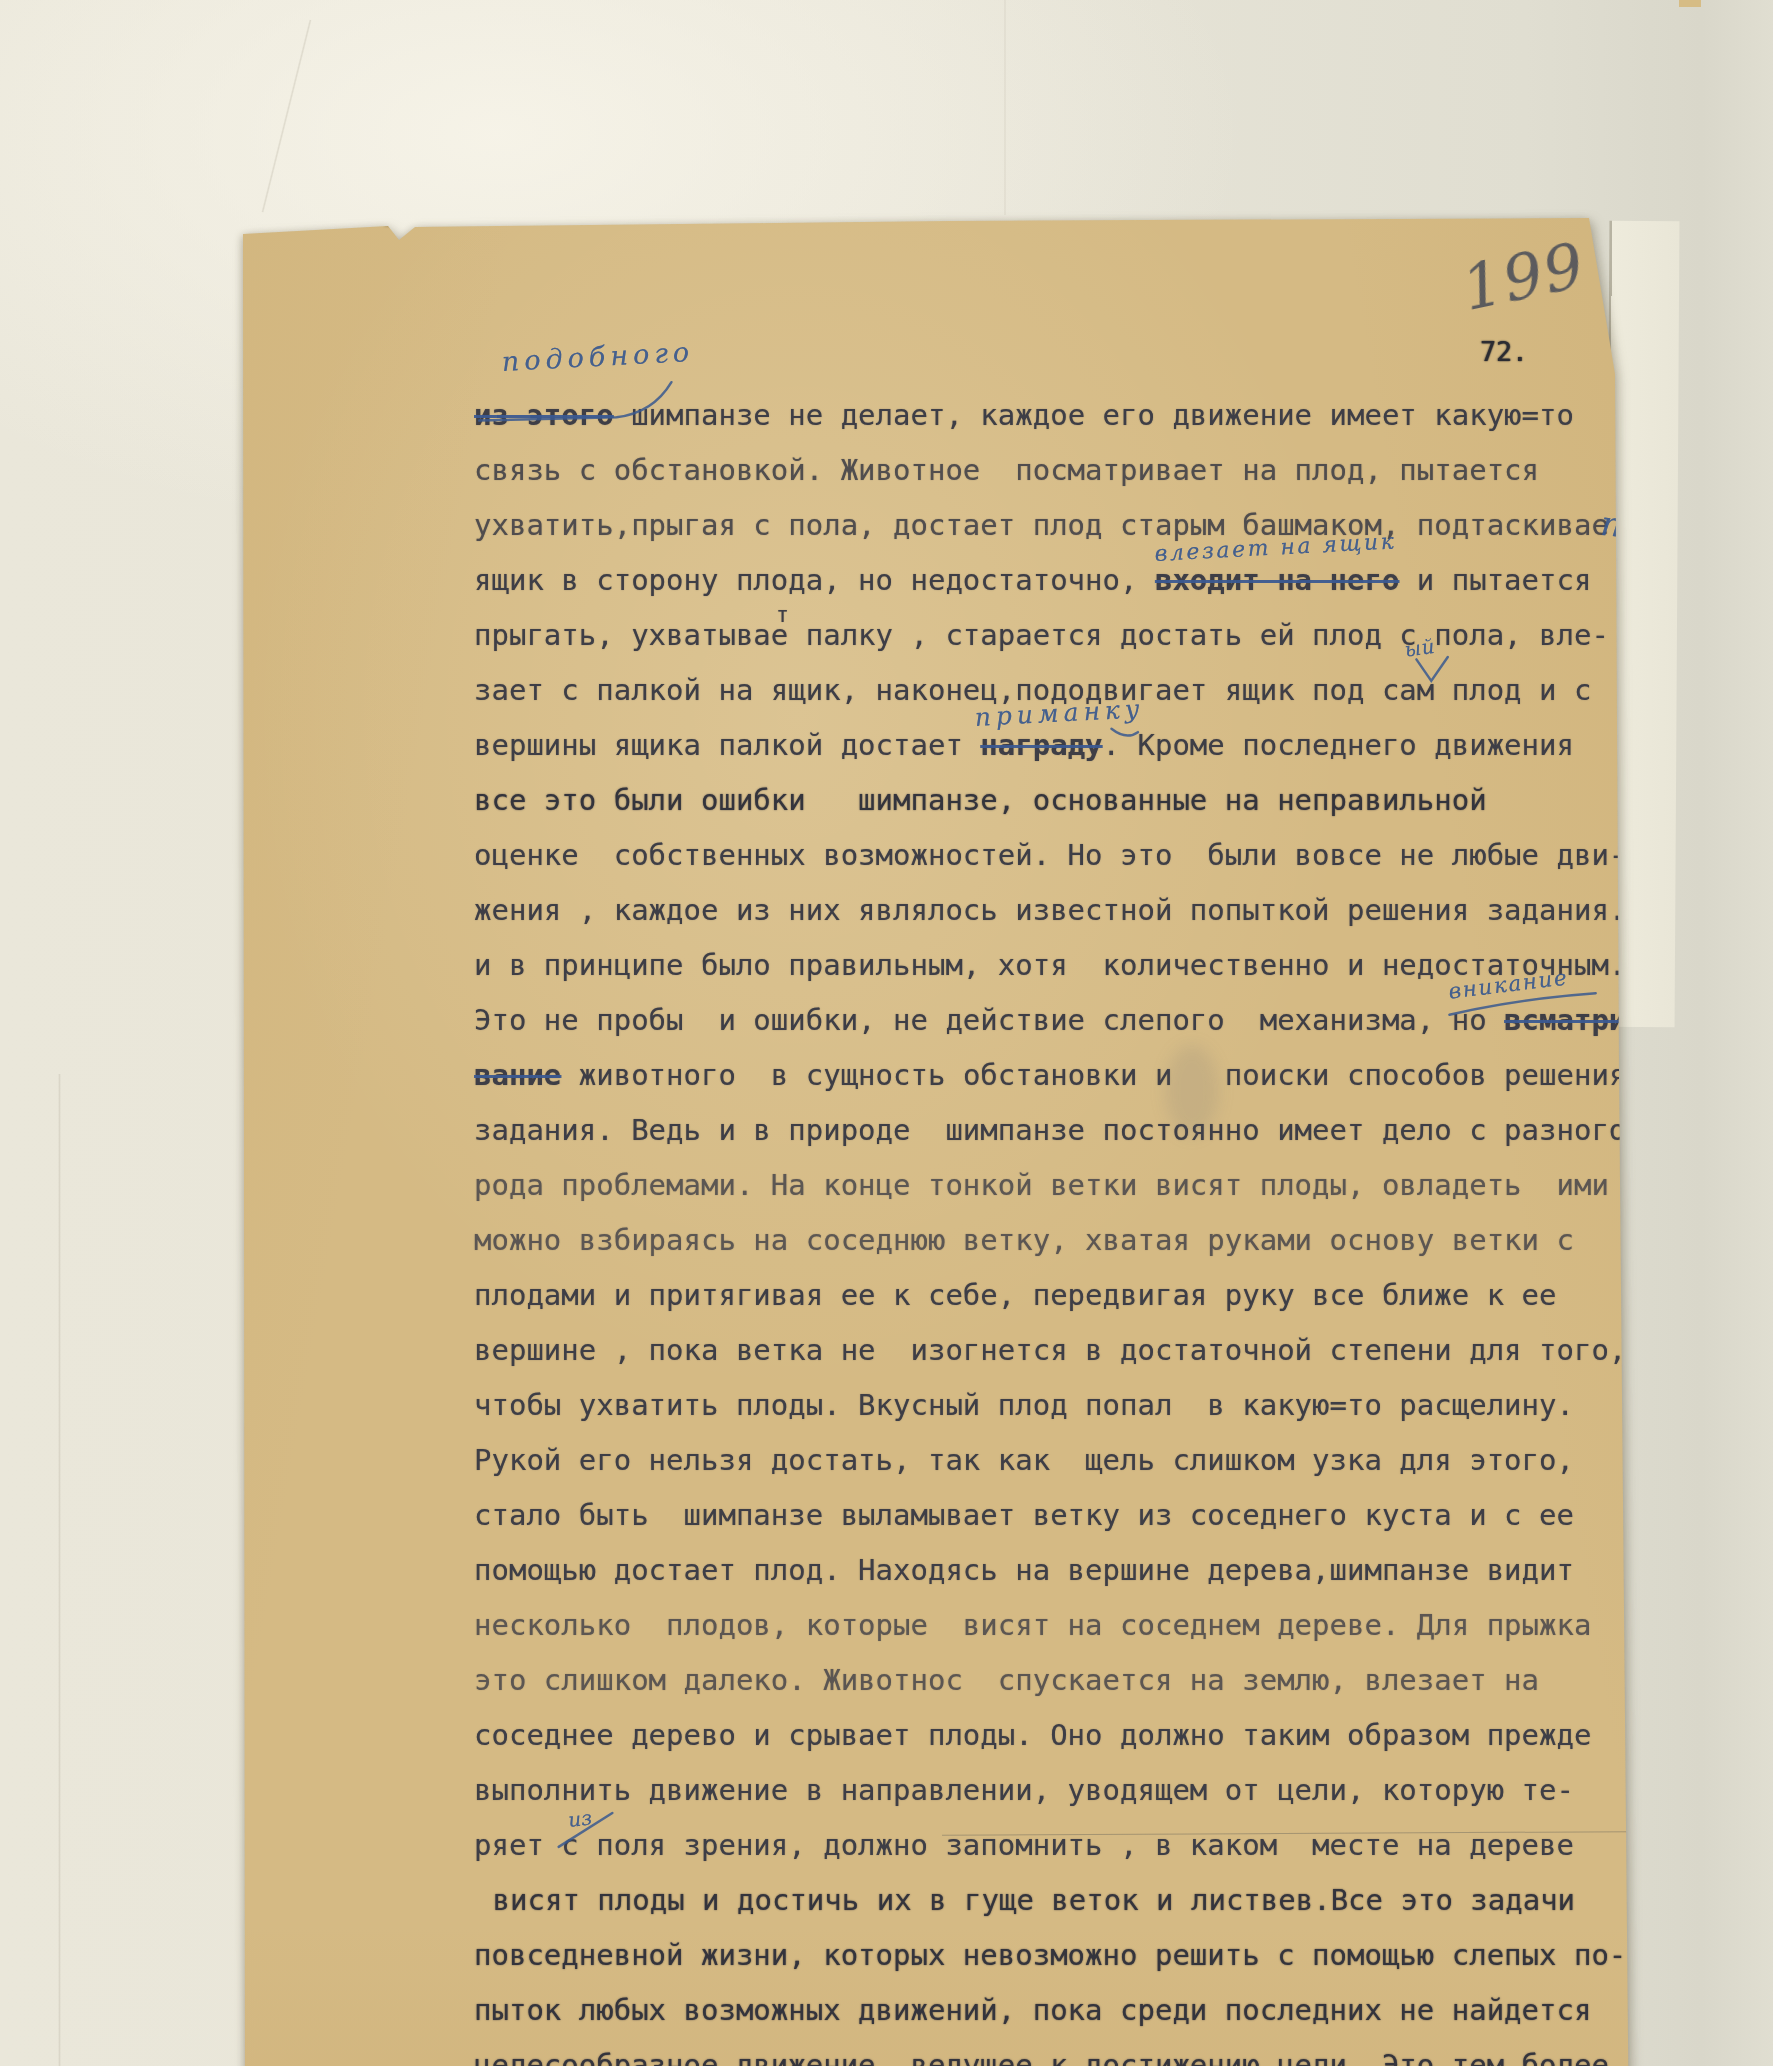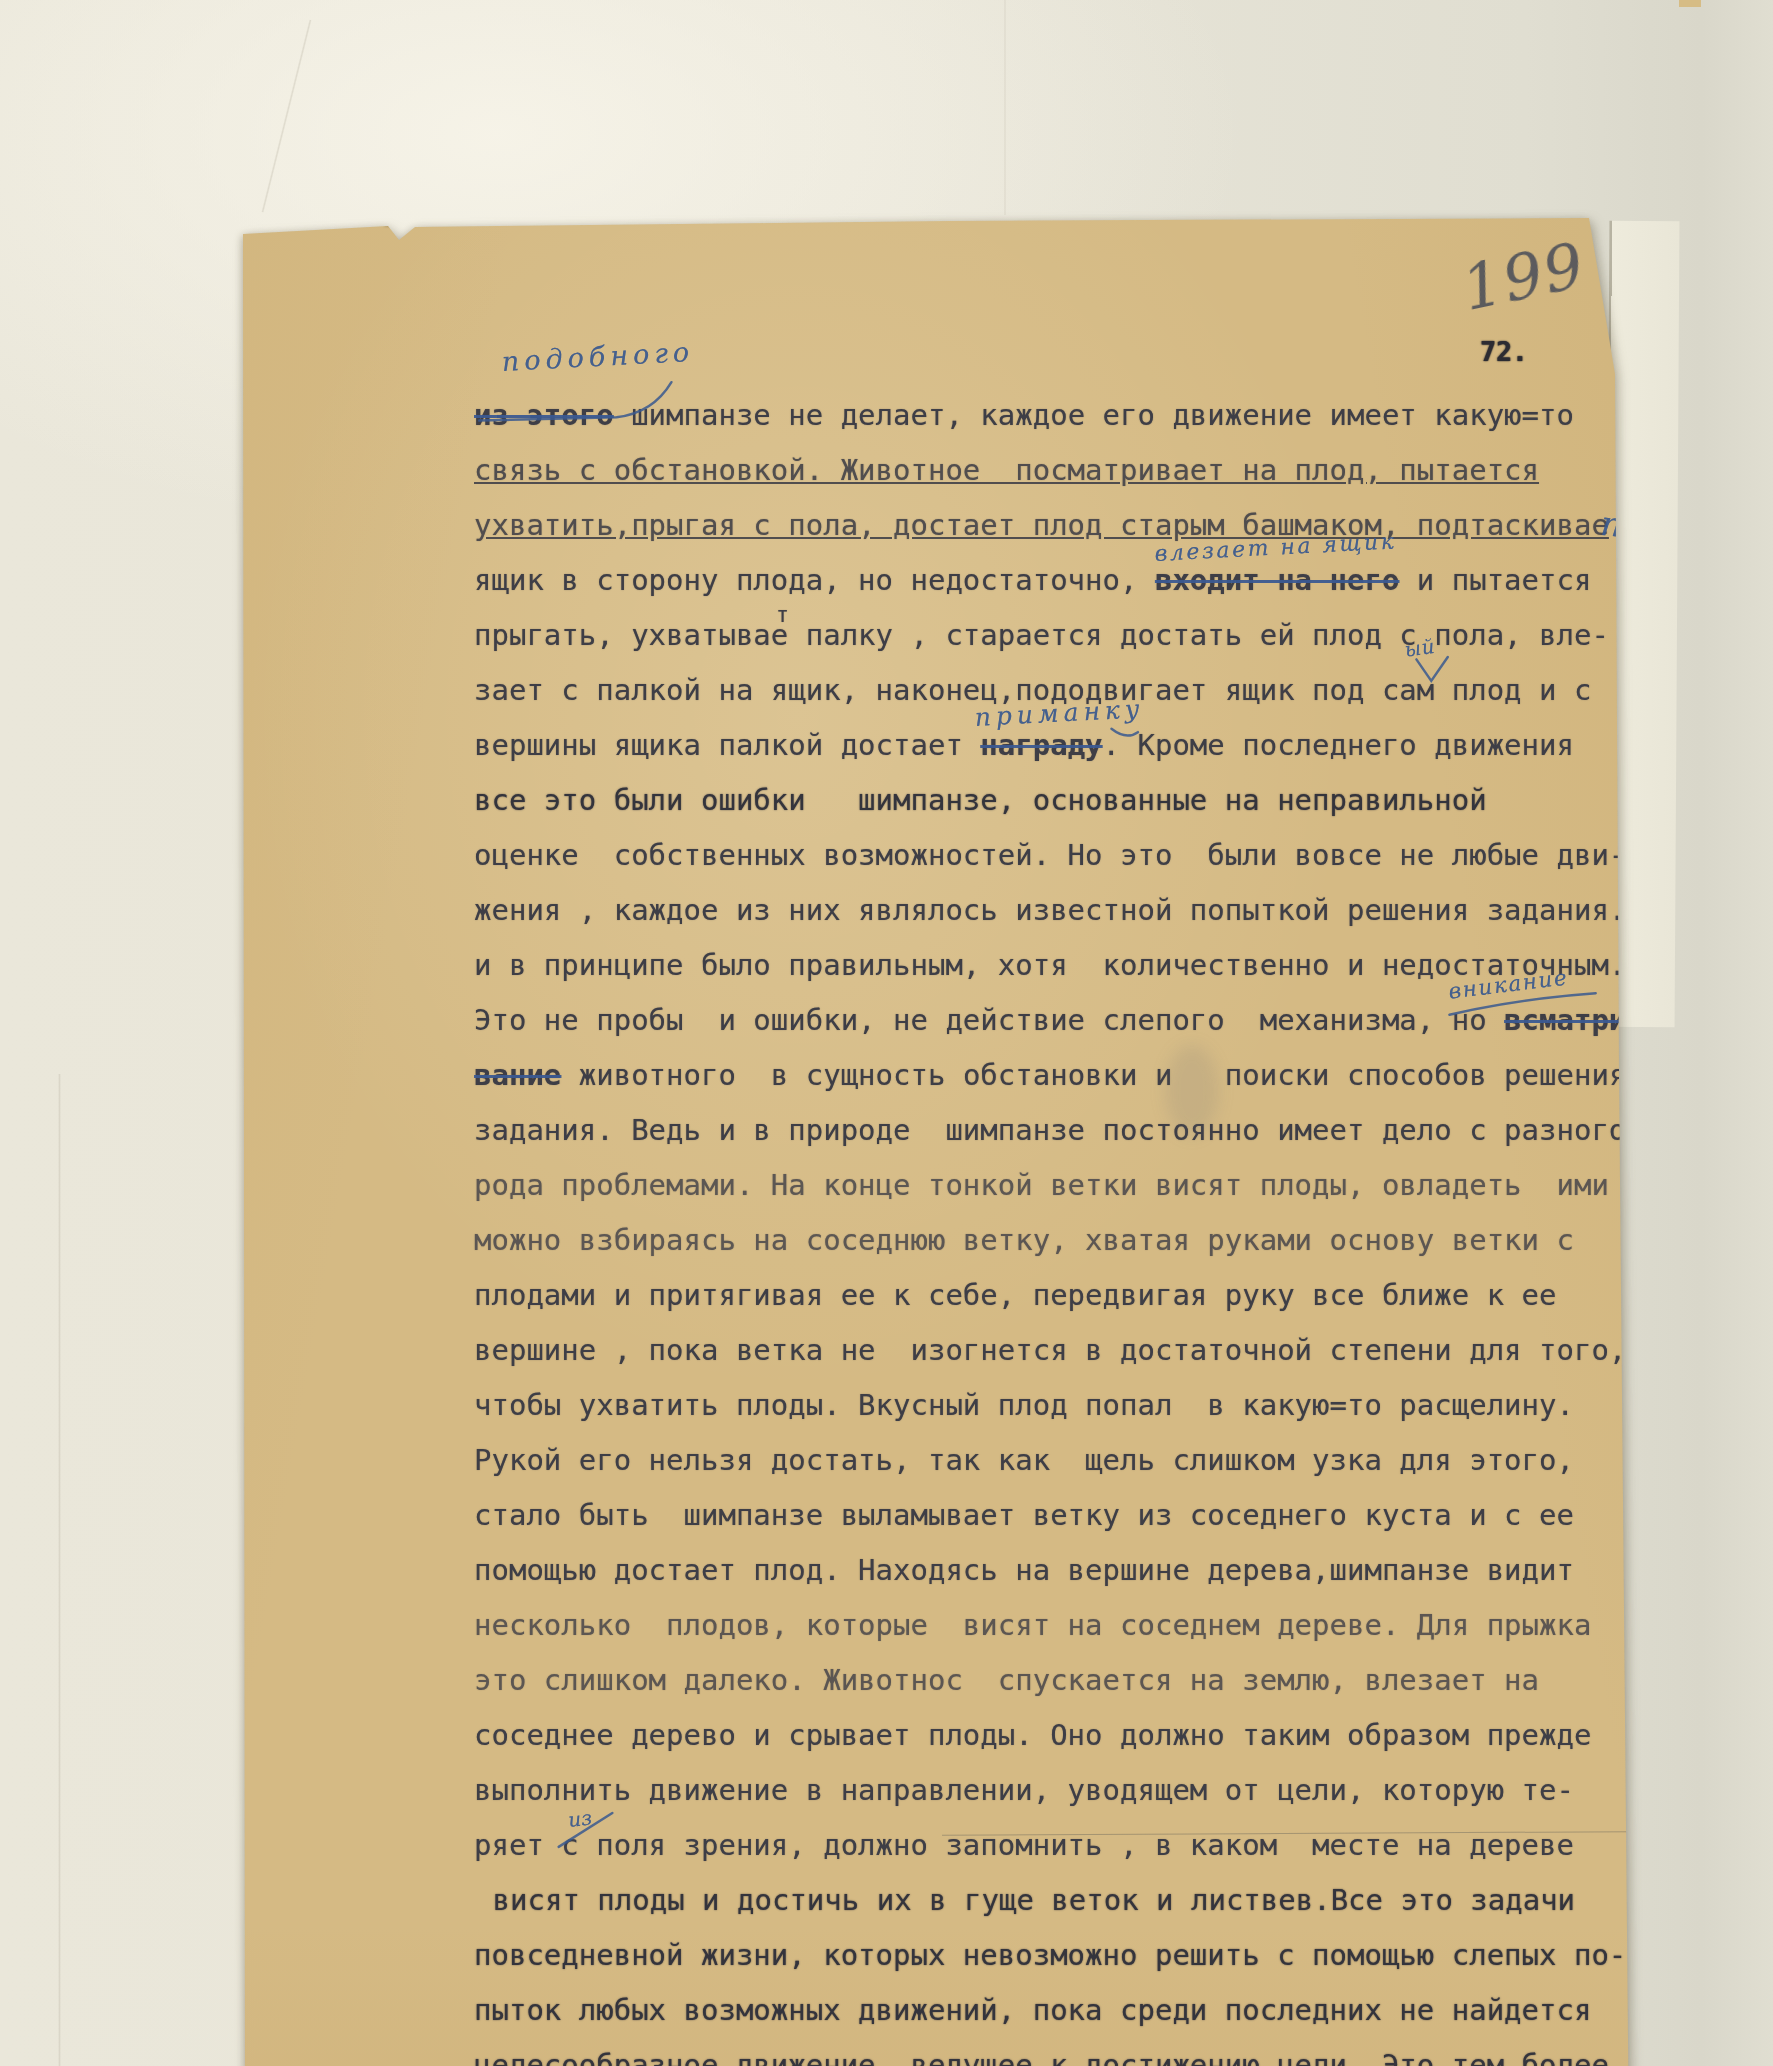--- a/index.html
+++ b/index.html
@@ -25,28 +25,28 @@
     box-shadow:inset 0 0 66px rgba(146,104,38,.22), inset -12.4px 0 29px rgba(146,104,38,.16);}
   .corner-fold{position:absolute;left:1565px;top:216px;width:54px;height:165px;
     background:linear-gradient(to bottom right, rgba(158,118,48,.35), rgba(158,118,48,.05) 60%);
     clip-path:polygon(45% 0,100% 100%,100% 0);}
   .typed-block{position:absolute;left:474px;top:388px;width:1198px;
     font-size:29px;line-height:55px;letter-spacing:0;color:#3e3e46;white-space:pre;
     text-shadow:0 0 1.2px rgba(58,58,68,.55);filter:blur(0.2px);}
   .tline{height:55px;}
   .tline:nth-child(8),.tline:nth-child(28),.tline:nth-child(29),.tline:nth-child(30),.tline:nth-child(31){color:#34343c;text-shadow:0 0 1.7px rgba(40,40,52,.75);}
   .tline:nth-child(15),.tline:nth-child(16),.tline:nth-child(23),.tline:nth-child(24){opacity:.8;}
-  .tline:nth-child(2),.tline:nth-child(3){opacity:.88;text-decoration:underline;}
+  .tline:nth-child(2),.tline:nth-child(3){opacity:.88;}
   .strike{text-decoration:line-through;text-decoration-thickness:2.9px;text-decoration-color:rgba(58,92,154,.85);font-weight:bold;}
   .ann{position:absolute;font-family:"DejaVu Serif",serif;font-style:italic;white-space:pre;transform-origin:left top;}
   .ink-blue{color:#39598f;opacity:.92;text-shadow:0 0 0.4px rgba(57,89,143,.6);}
   .ink-typed{color:#3e3e46;font-family:"DejaVu Sans Mono",monospace;font-style:normal;text-shadow:0 0 0.8px rgba(58,58,68,.6);}
   .pagenum-hand{position:absolute;left:1462px;top:240px;font-family:"DejaVu Serif",serif;font-style:italic;
     font-size:62px;color:#4f525a;transform:rotate(-12deg);opacity:.9;filter:blur(0.2px);letter-spacing:1.7px;}
-  .pagenum-typed{position:absolute;left:1480px;top:336px;font-size:26.4px;font-weight:bold;color:#2c2c32;
+  .pagenum-typed{position:absolute;left:1480px;top:336px;font-size:26.4px;font-weight:normal;color:#2c2c32;
     font-family:"DejaVu Sans Mono",monospace;text-shadow:0.8px 0 1.2px rgba(38,38,44,.9),-0.4px 0.4px 1.7px rgba(38,38,44,.7);filter:blur(0.2px);text-align:center;}
   .strokes{position:absolute;inset:0;width:1773px;height:2234px;}
   .pencil-line{position:absolute;left:942px;top:1833px;width:694px;height:1.2px;
     background:rgba(118,112,95,.5);transform:rotate(-.3deg);}
   .smudge{position:absolute;left:1165px;top:1045px;width:54px;height:91px;border-radius:50%;
     background:rgba(108,108,112,.14);filter:blur(7.4px);}
   .sliver{position:absolute;left:1679px;top:0;width:21.5px;height:6.6px;background:#d6bc85;}
   .notch-shadow{position:absolute;left:384px;top:223px;width:25px;height:5px;background:rgba(120,100,55,.4);filter:blur(1.2px);transform:rotate(8deg);}
 </style>
 </head>

